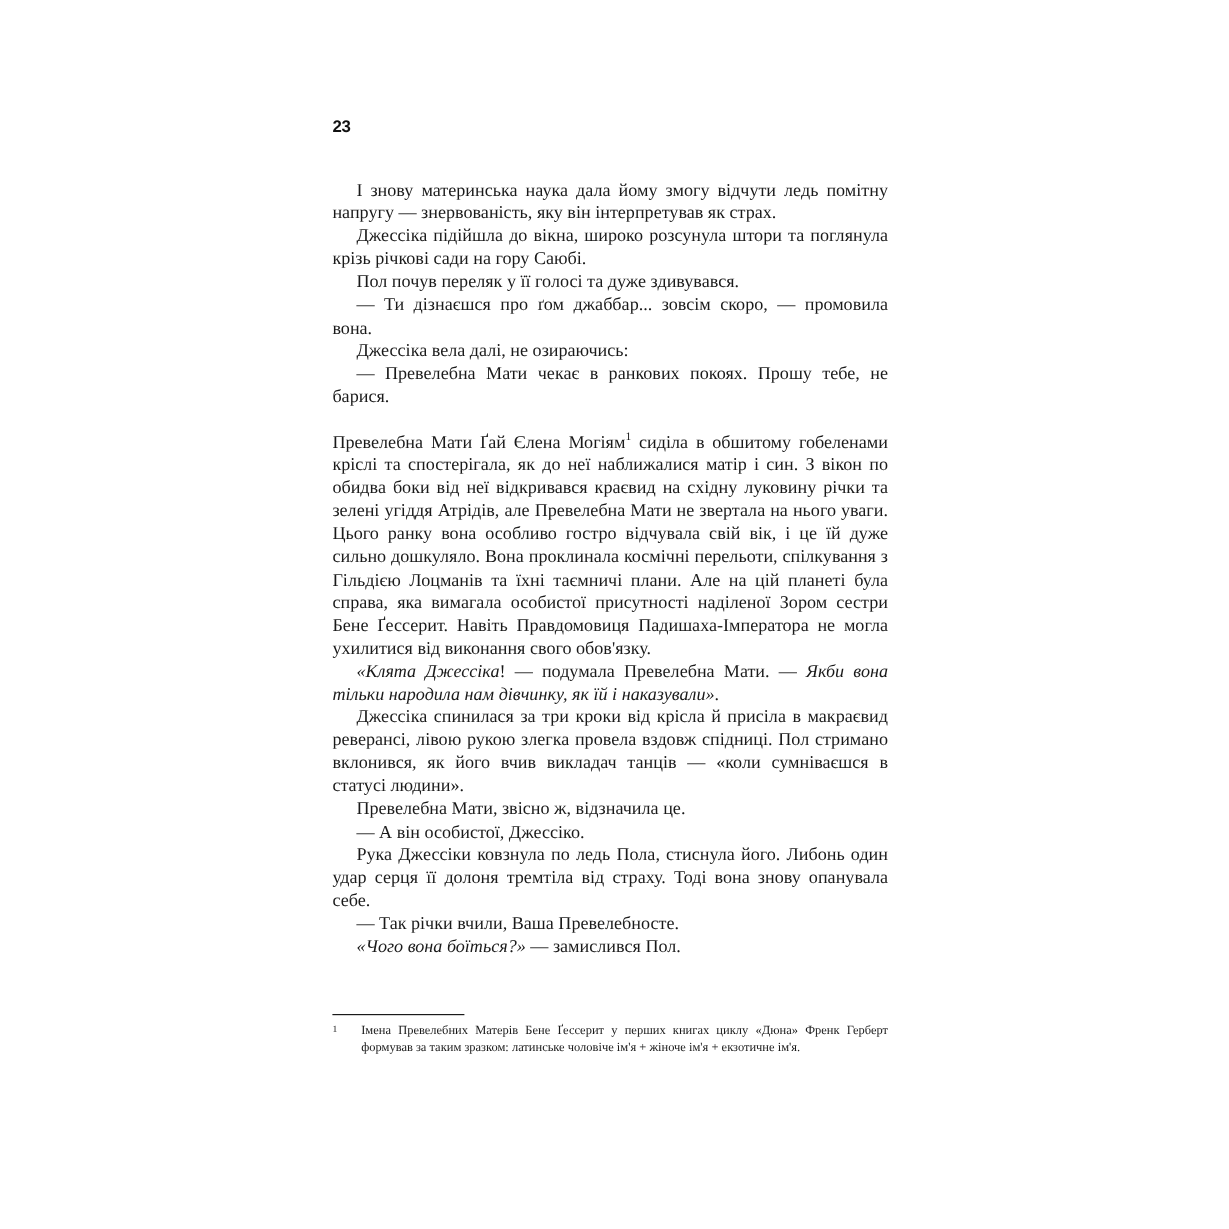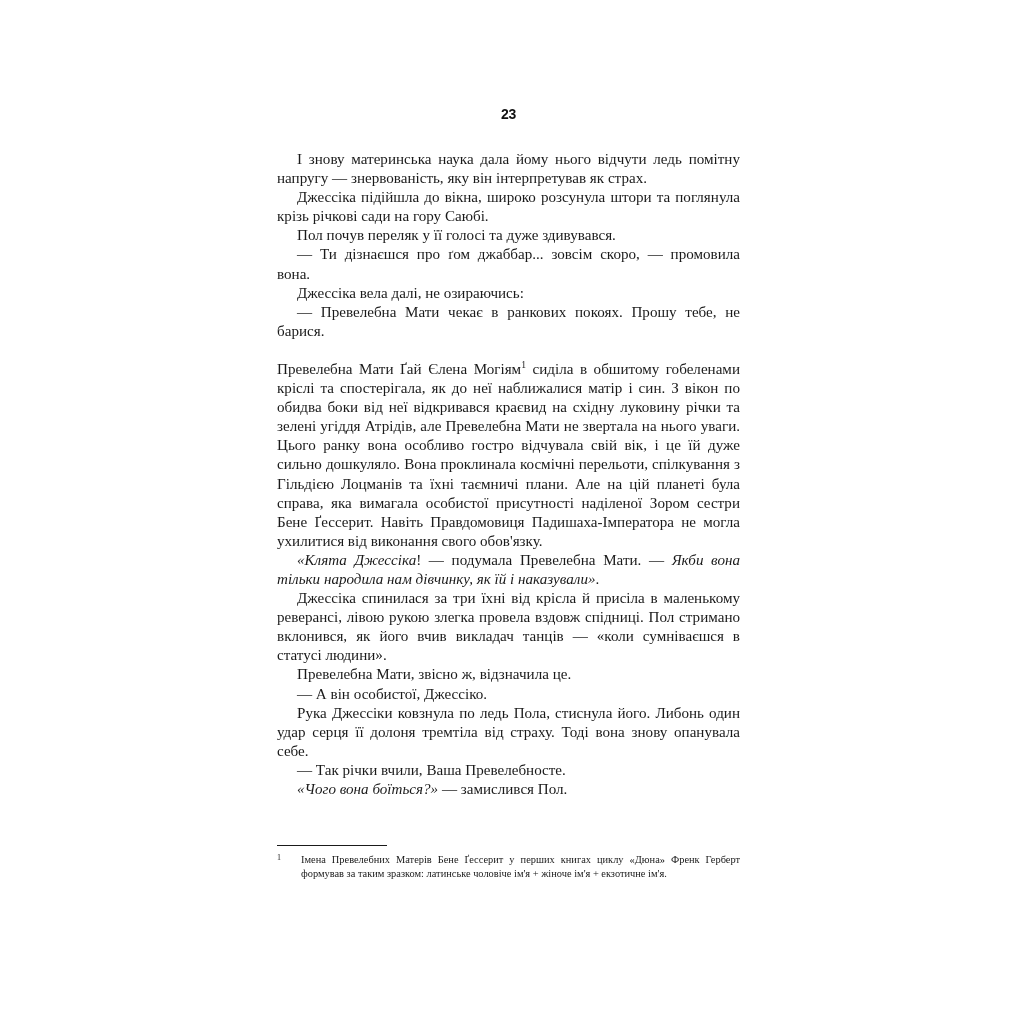--- a/index.html
+++ b/index.html
@@ -22,23 +22,23 @@
     top: 0;
     width: 1024px;
     height: 1024px;
     background: #ffffff;
   }
 
   
   .folio {
     position: absolute;
     left: 277px;
-    top: 106px;
+    top: 97px;
     width: 463px;
-    text-align: center;
+    text-align: left;
     font-family: "Liberation Sans", "DejaVu Sans", sans-serif;
     font-weight: bold;
     font-size: 14px;
     letter-spacing: -0.2px;
     color: #111111;
   }
 
   
   .textblock {
     position: absolute;
@@ -111,34 +111,34 @@
 </style>
 </head>
 <body>
 
 <div class="page">
 
   <div class="folio">23</div>
 
   <div class="textblock">
 
-    <p class="para">І знову материнська наука дала йому нього відчути ледь по­мітну напругу — знервованість, яку він інтерпретував як страх.</p>
+    <p class="para">І знову материнська наука дала йому змогу відчути ледь по­мітну напругу — знервованість, яку він інтерпретував як страх.</p>
     <p class="para">Джессіка підійшла до вікна, широко розсунула штори та по­глянула крізь річкові сади на гору Саюбі.</p>
     <p class="para">Пол почув переляк у її голосі та дуже здивувався.</p>
     <p class="para">— Ти дізнаєшся про ґом джаббар... зовсім скоро, — промо­вила вона.</p>
     <p class="para">Джессіка вела далі, не озираючись:</p>
     <p class="para">— Превелебна Мати чекає в ранкових покоях. Прошу тебе, не барися.</p>
 
     <div class="blockgap"></div>
 
     <p class="para noindent"><span>Превелебна Мати Ґай Єлена Могіям</span><span class="fnref">1</span><span> сиділа в обшитому гобе­ленами кріслі та спостерігала, як до неї наближалися матір і син. З вікон по обидва боки від неї відкривався краєвид на східну луковину річки та зелені угіддя Атрідів, але Превелебна Мати не звертала на нього уваги. Цього ранку вона особливо гостро відчувала свій вік, і це їй дуже сильно дошкуляло. Вона прокли­нала космічні перельоти, спілкування з Гільдією Лоцманів та їхні таємничі плани. Але на цій планеті була справа, яка вима­гала особистої присутності наділеної Зором сестри Бене Ґессе­рит. Навіть Правдомовиця Падишаха-Імператора не могла ухи­литися від виконання свого обов'язку.</span></p>
 
     <p class="para"><em>«Клята Джессіка</em><span>! — подумала Превелебна Мати. — </span><em>Якби вона тільки народила нам дівчинку, як їй і наказували»</em><span>.</span></p>
 
-    <p class="para">Джессіка спинилася за три їхні від крісла й присіла в ма­ленькому реверансі, лівою рукою злегка провела вздовж спідни­ці. Пол стримано вклонився, як його вчив викладач танців — «коли сумніваєшся в статусі людини».</p>
+    <p class="para">Джессіка спинилася за три кроки від крісла й присіла в ма­краєвид реверансі, лівою рукою злегка провела вздовж спідни­ці. Пол стримано вклонився, як його вчив викладач танців — «коли сумніваєшся в статусі людини».</p>
     <p class="para">Превелебна Мати, звісно ж, відзначила це.</p>
     <p class="para">— А він особистої, Джессіко.</p>
     <p class="para">Рука Джессіки ковзнула по ледь Пола, стиснула його. Ли­бонь один удар серця її долоня тремтіла від страху. Тоді вона знову опанувала себе.</p>
     <p class="para">— Так річки вчили, Ваша Превелебносте.</p>
 
     <p class="para"><em>«Чого вона боїться?»</em><span> — замислився Пол.</span></p>
 
   </div>
 
   <div class="footnote-area">

